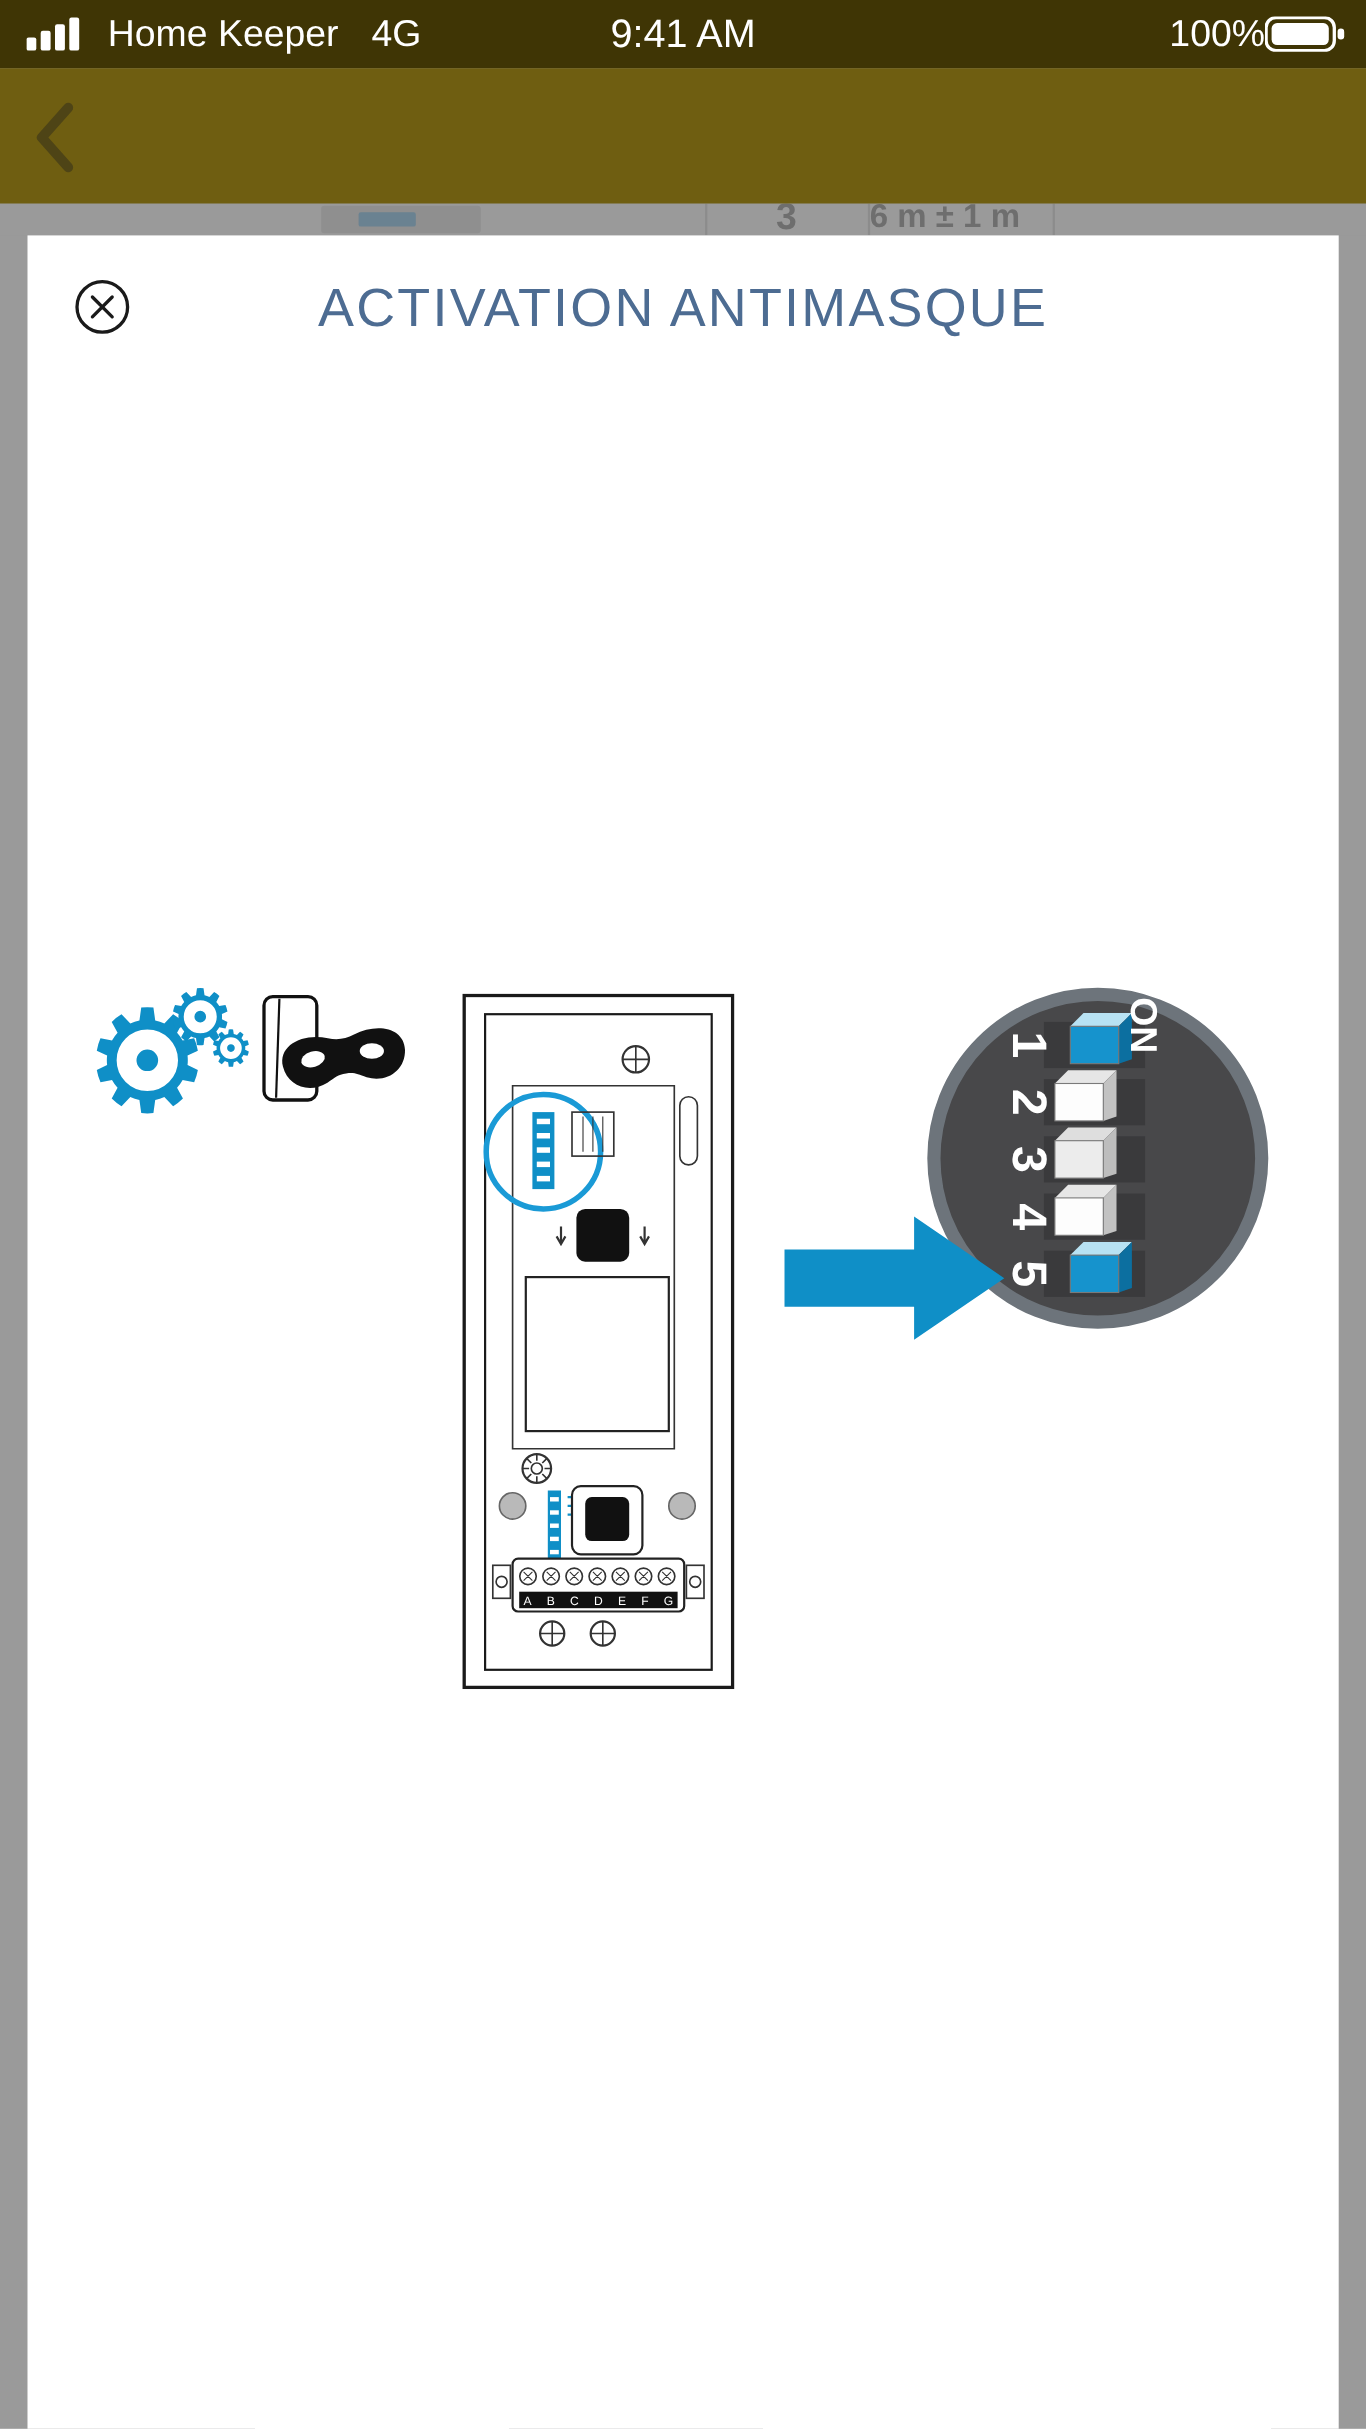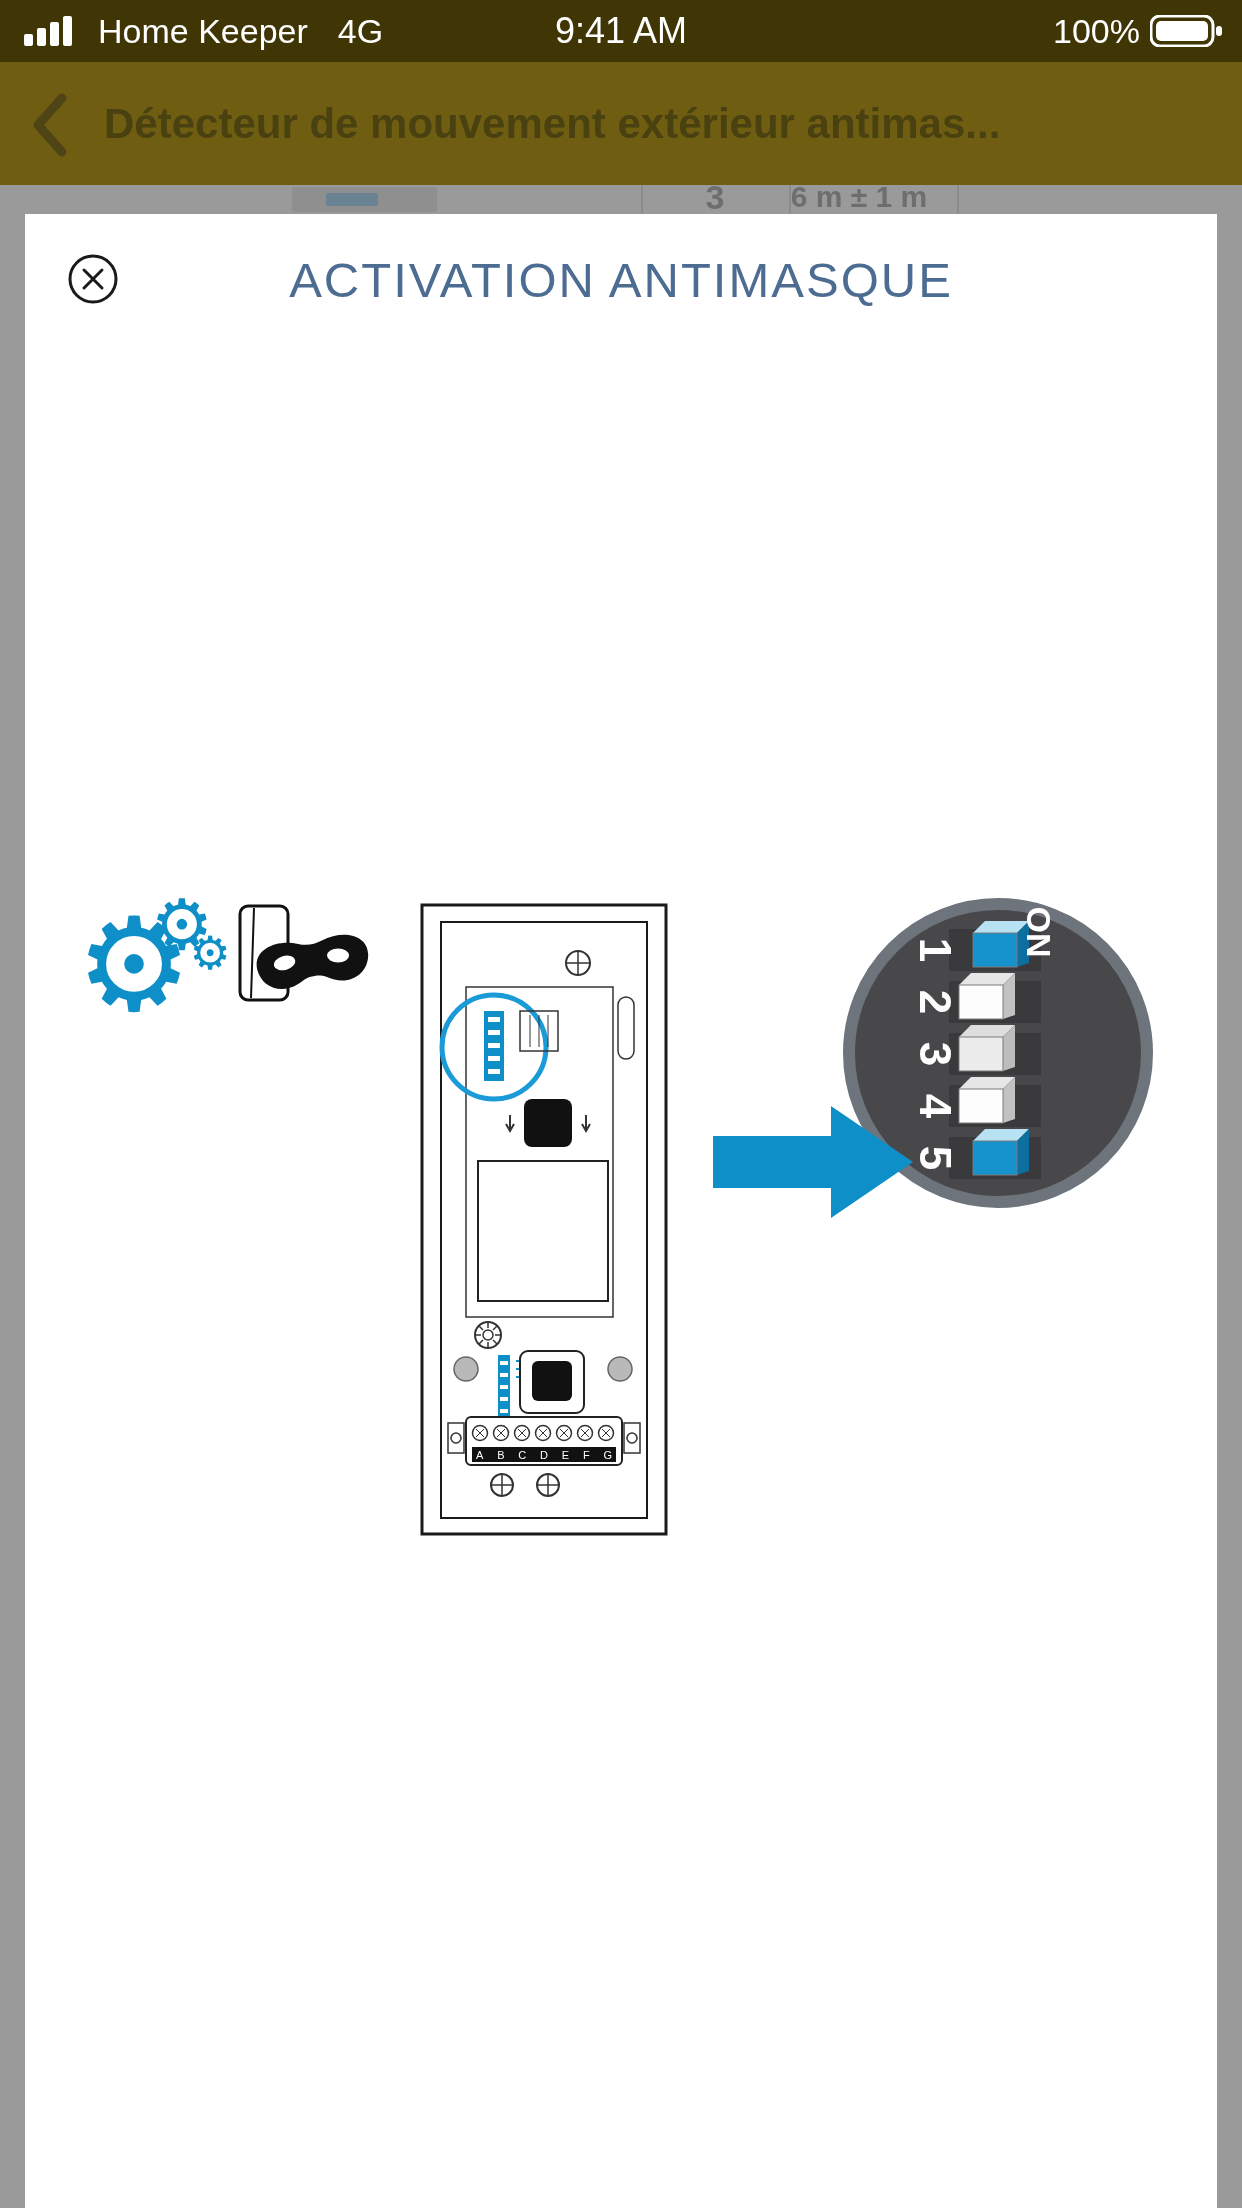--- a/index.html
+++ b/index.html
@@ -11,21 +11,21 @@
   }
   
   .status-bar{
     position:absolute;left:0;top:0;width:1242px;height:62px;
     background:#3f3505;color:#ffffff;z-index:30;
   }
   .status-left{position:absolute;left:24px;top:0;height:62px;display:flex;align-items:center;gap:22px;}
   .carrier{font-size:34px;}
   .network{font-size:34px;margin-left:8px;}
   .status-time{position:absolute;left:0;right:0;top:0;height:62px;display:flex;align-items:center;justify-content:center;font-size:36px;font-weight:400;}
-  .status-right{position:absolute;right:18px;top:0;height:62px;display:flex;align-items:center;gap:10px;font-size:34px;}
+  .status-right{position:absolute;right:18px;top:0;height:62px;display:flex;align-items:center;font-size:34px;}
   
   .nav-bar{
     position:absolute;left:0;top:62px;width:1242px;height:123px;
     background:#6f5e11;z-index:30;display:flex;align-items:center;
   }
   .nav-back{position:absolute;left:26px;top:28px;width:52px;height:70px;background:none;border:none;padding:0;cursor:pointer;}
   .nav-title{
     position:absolute;left:104px;right:40px;top:0;height:123px;
     display:flex;align-items:center;
     font-size:42px;font-weight:700;color:#4a4111;
@@ -88,21 +88,20 @@
     </svg>
   </div>
 </div>
 
 <div class="nav-bar">
   <button class="nav-back">
     <svg width="52" height="70" viewBox="0 0 52 70">
       <polyline points="36,8 12,35 36,62" fill="none" stroke="#4e4416" stroke-width="9" stroke-linecap="round" stroke-linejoin="round"></polyline>
     </svg>
   </button>
-  <div class="nav-title">Détecteur de mouvement extérieur antimas...</div>
 </div>
 
 <div class="gap-strip">
   <div class="gap-img">
     <div class="gap-img-mark"></div>
   </div>
   <div class="gap-vline" style="left:641px"></div>
   <div class="gap-vline" style="left:789px"></div>
   <div class="gap-vline" style="left:957px"></div>
   <div class="gap-cell n3">3</div>

